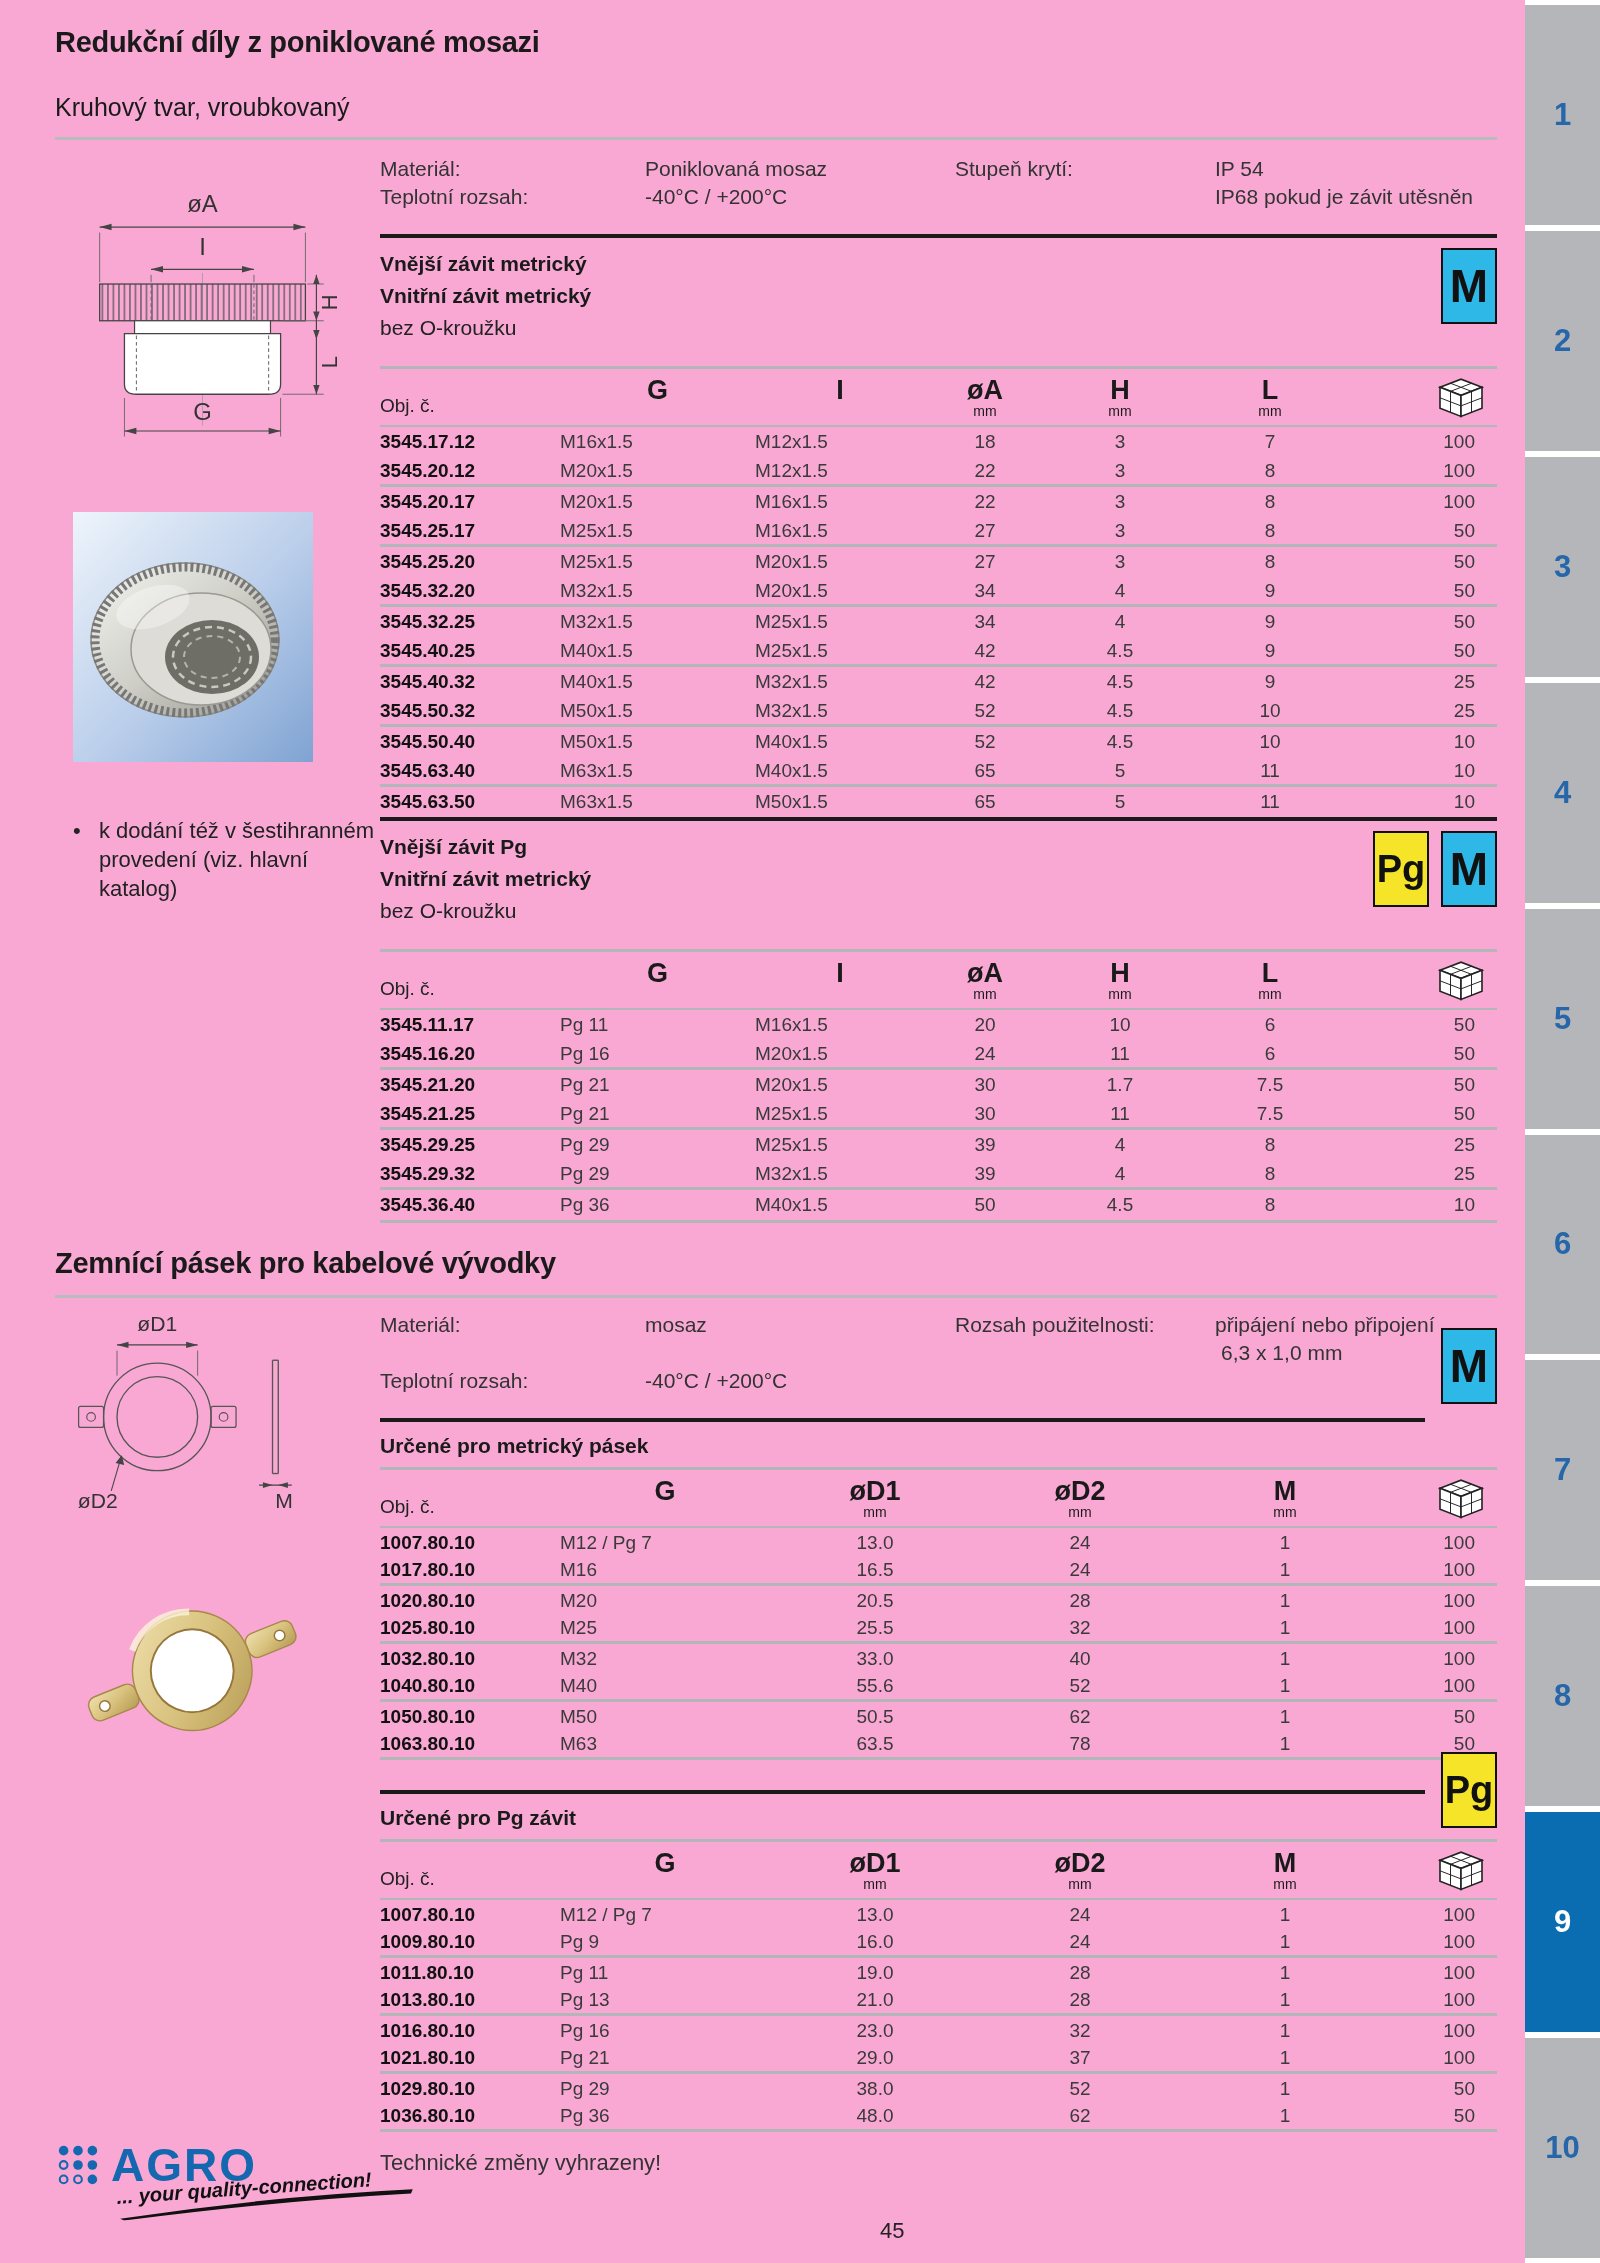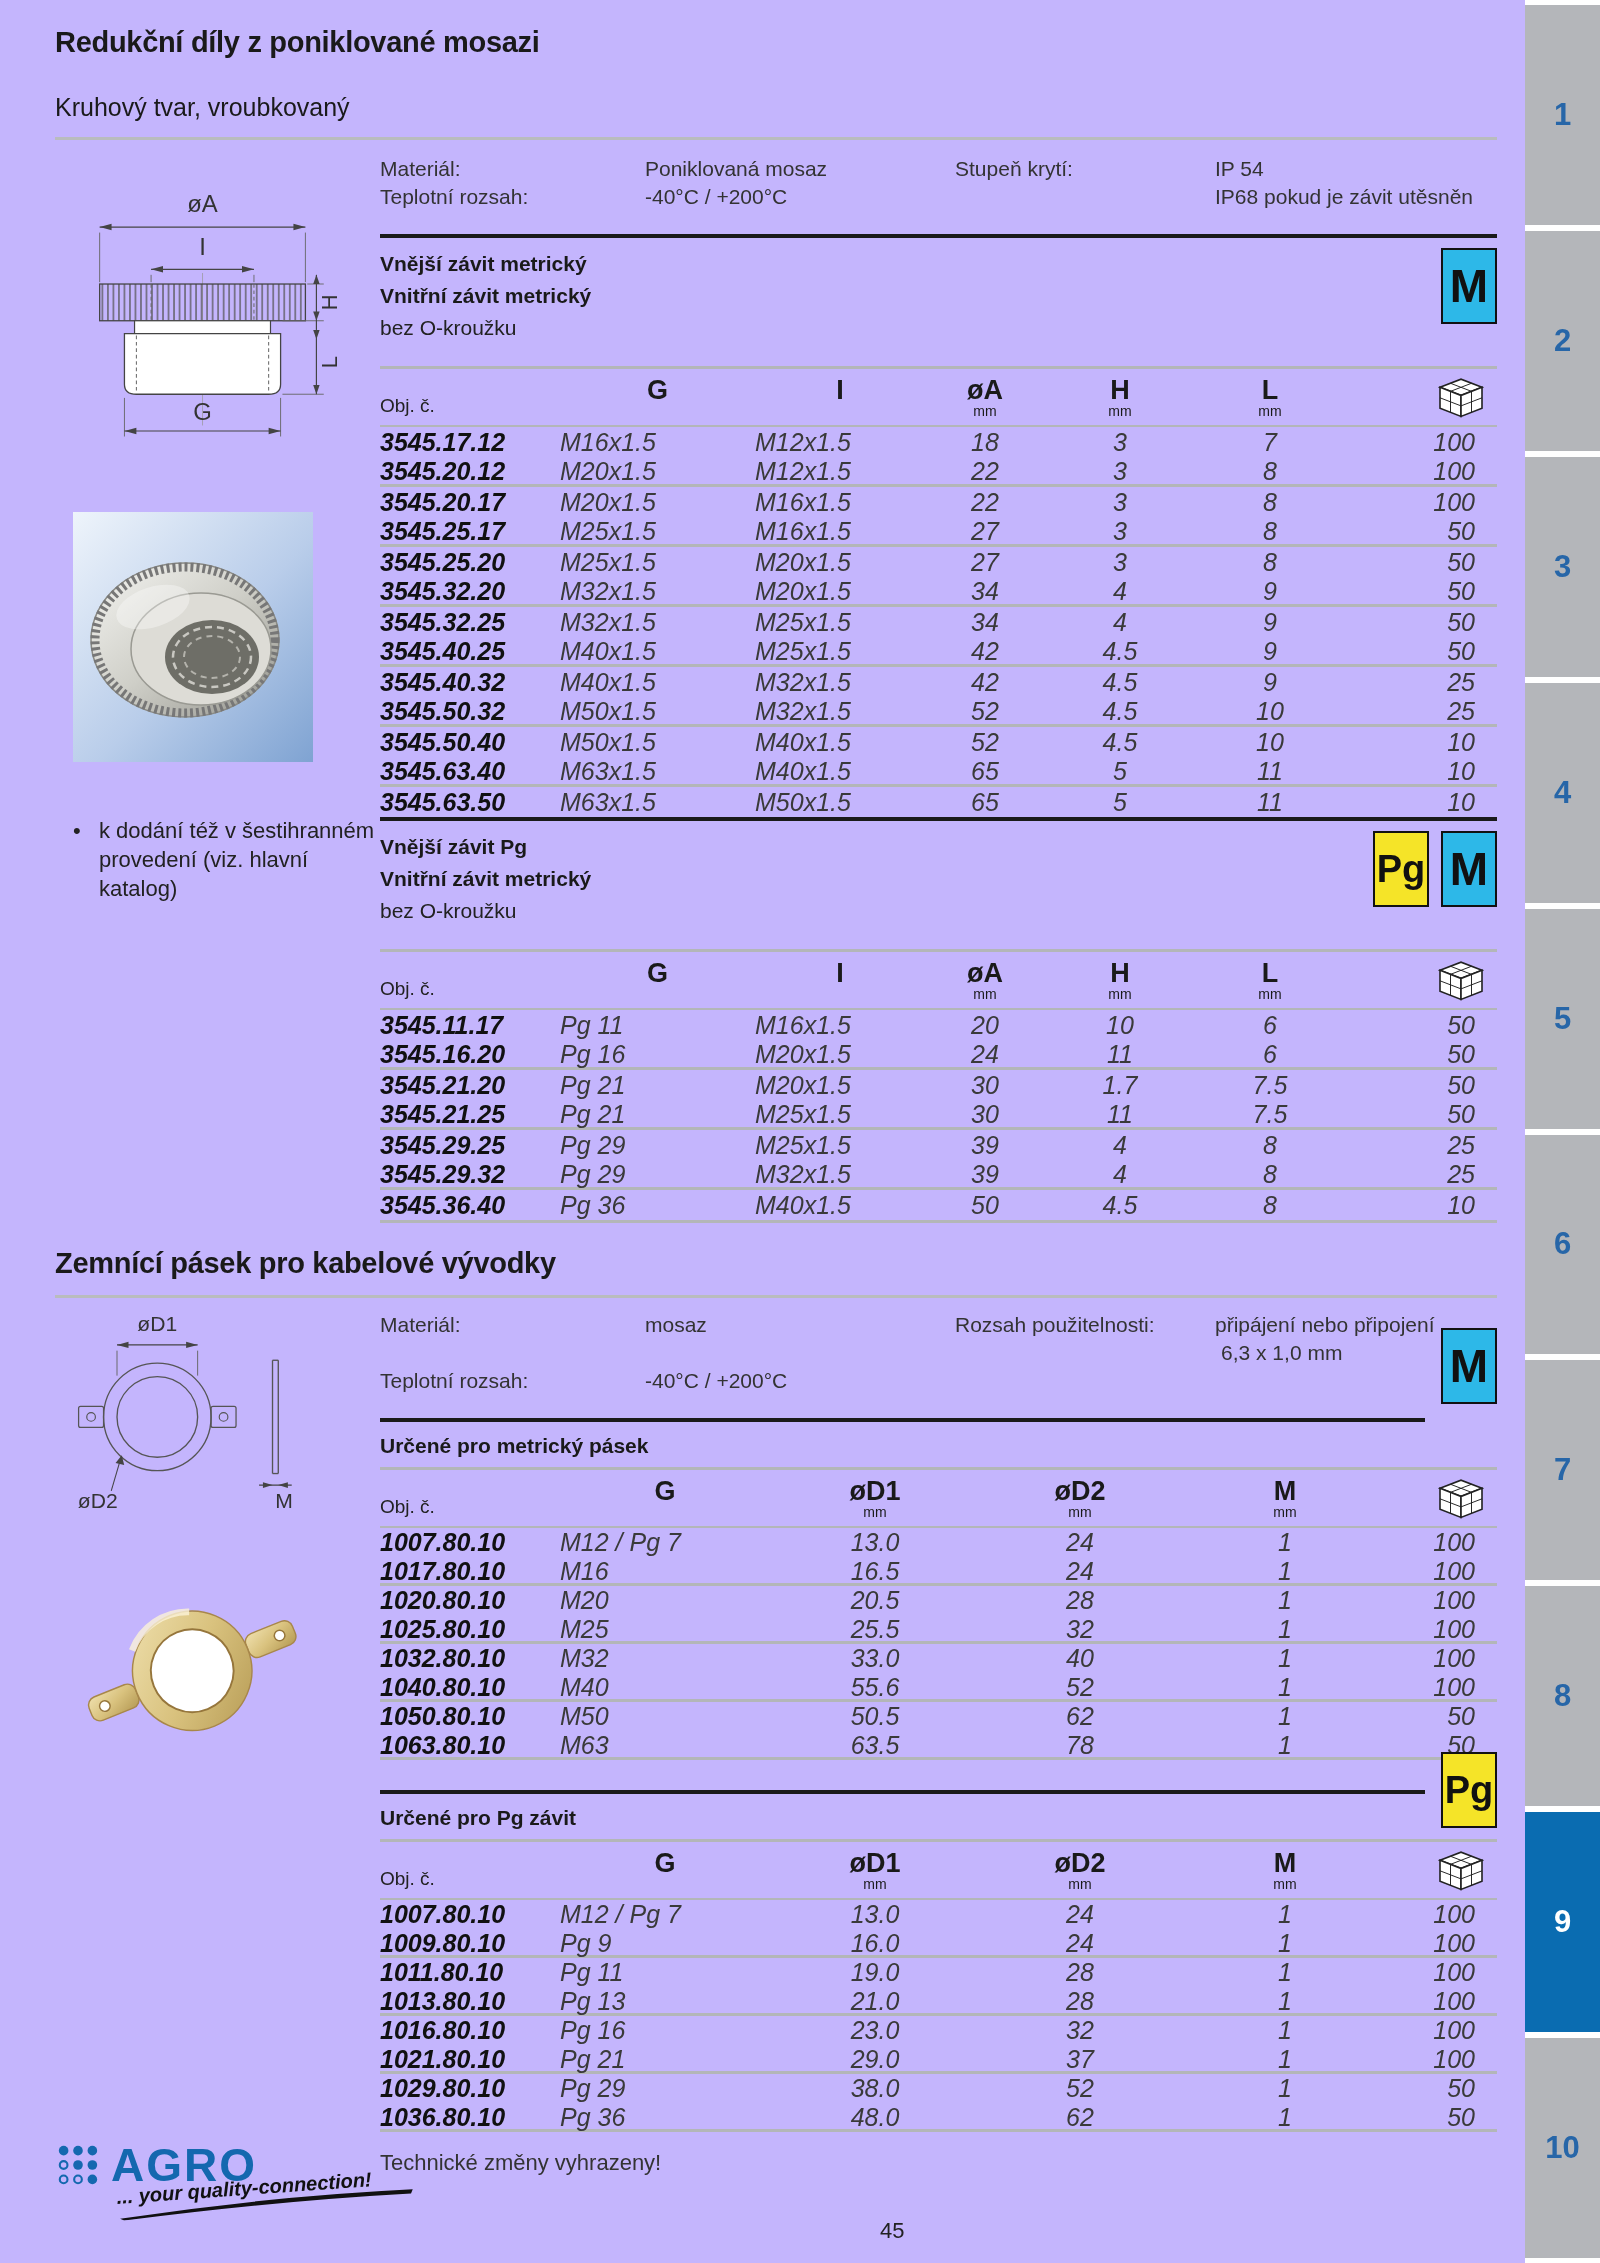--- a/index.html
+++ b/index.html
@@ -1,18 +1,18 @@
 <!DOCTYPE html>
 <html><head>
 <meta charset="utf-8">
 <style>
   * { margin:0; padding:0; box-sizing:border-box; }
   body { background:#888; }
   .page {
-    position:relative; width:1600px; height:2263px; background:#c4b5fd;
+    position:relative; width:1600px; height:2263px; background:#f9a8d4;
     overflow:hidden; font-family:"Liberation Sans", sans-serif; color:#1a1a1a;
   }
   .content { padding:26px 103px 0 55px; }
 
   
   .sidebar { position:absolute; top:0; right:0; width:75px; height:2263px;
     display:flex; flex-direction:column; gap:6px; padding:5px 0; background:#fff; }
   .sb { flex:1; background:#b4b6ba; display:flex; align-items:center; justify-content:center;
     font-size:31px; font-weight:bold; color:#2766a8; }
   .sb.active { background:#0a6cb1; color:#ffffff; }
@@ -45,21 +45,21 @@
     justify-content:center; font-size:46px; font-weight:bold; color:#111; }
   .badge.m  { background:#2db8e8; }
   .badge.pg { background:#f5e428; font-size:38px; }
   .cols { display:grid; align-items:end; padding:7px 0 5px; }
   .g7 { grid-template-columns:180px 195px 170px 120px 150px 150px 1fr; }
   .g6 { grid-template-columns:180px 210px 210px 200px 210px 1fr; }
   .h-obj { font-size:19px; color:#222; padding-bottom:3px; }
   .h-big { text-align:center; font-weight:bold; font-size:27px; line-height:25px; }
   .h-unit { font-size:14px; font-weight:normal; text-align:center; height:17px; line-height:17px; }
   .h-pack { display:flex; justify-content:flex-end; padding:0 10px 2px 0; }
-  .trow { display:grid; height:30px; align-items:center; font-size:25px; color:#3a3a3a;font-style:italic; }
+  .trow { display:grid; height:30px; align-items:center; font-size:19px; color:#3a3a3a; }
   .trow > div:first-child { font-weight:bold; color:#111; }
   .c-num { text-align:center; }
   .c-qty { text-align:right; padding-right:22px; }
   .trows > div:nth-of-type(even) { border-bottom:3px solid #b3b6b8; }
   .trows.bb { border-bottom:3px solid #b3b6b8; }
   .tbl3 .trow, .tbl4 .trow { height:29px; }
   .sub { font-size:21px; font-weight:bold; margin:12px 0 9px; }
   .rule-short { height:4px; background:#1a1a1a; width:calc(100% - 72px); }
   .badge-abs-m { position:absolute; right:0; top:30px; }
   .rb { position:relative; margin-top:30px; }

